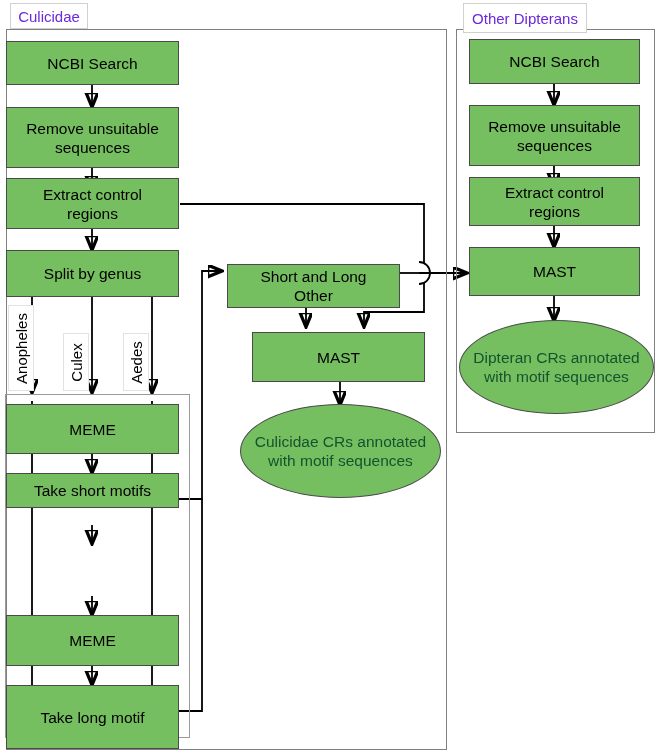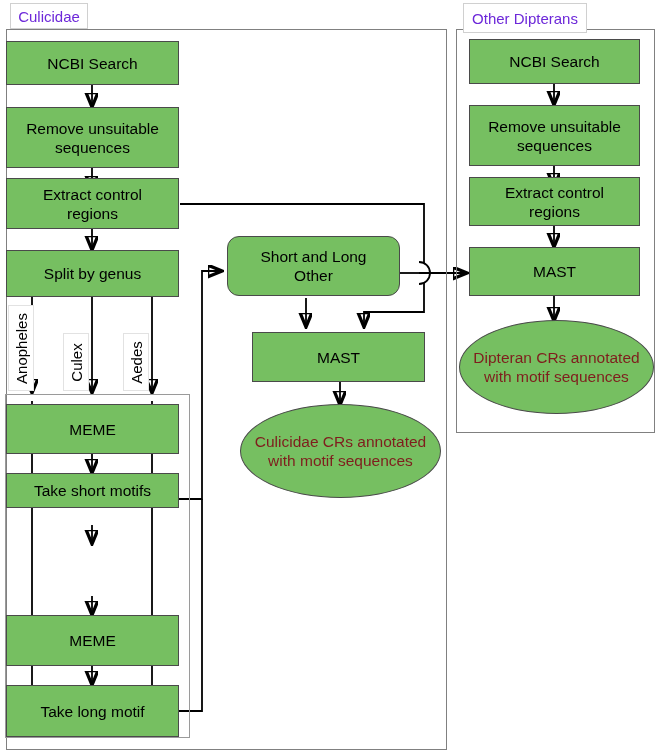--- a/index.html
+++ b/index.html
@@ -59,21 +59,21 @@
     background:#76bf61;
     border:1px solid #4a4a4a;
     border-radius:50%;
     box-sizing:border-box;
     display:flex;
     align-items:center;
     justify-content:center;
     text-align:center;
     font-size:15.5px;
     line-height:19px;
-    color:#7f1d1d;
+    color:#14532d;
   }
 
   
   .edge-label{
     position:absolute;
     background:#ffffff;
     border:1px solid #e2e2e2;
     box-sizing:border-box;
     font-size:15px;
     color:#000;
@@ -192,25 +192,25 @@
 
   <div class="node" style="left:6px;top:473px;width:173px;height:35px;">
     <span>Take short motifs</span>
   </div>
 
 
   <div class="node" style="left:6px;top:615px;width:173px;height:51px;">
     <span>MEME</span>
   </div>
 
-  <div class="node" style="left:6px;top:685px;width:173px;height:52px;">
+  <div class="node" style="left:6px;top:685px;width:173px;height:64px;">
     <span>Take long motif</span>
   </div>
 
-  <div class="node" style="left:227px;top:236px;width:173px;height:60px;border-radius:12px;">
+  <div class="node" style="left:227px;top:264px;width:173px;height:44px;">
     <div>
       <span>Short and Long</span>
       <span>Other</span>
     </div>
   </div>
 
   <div class="node" style="left:252px;top:332px;width:173px;height:50px;">
     <span>MAST</span>
   </div>
 

